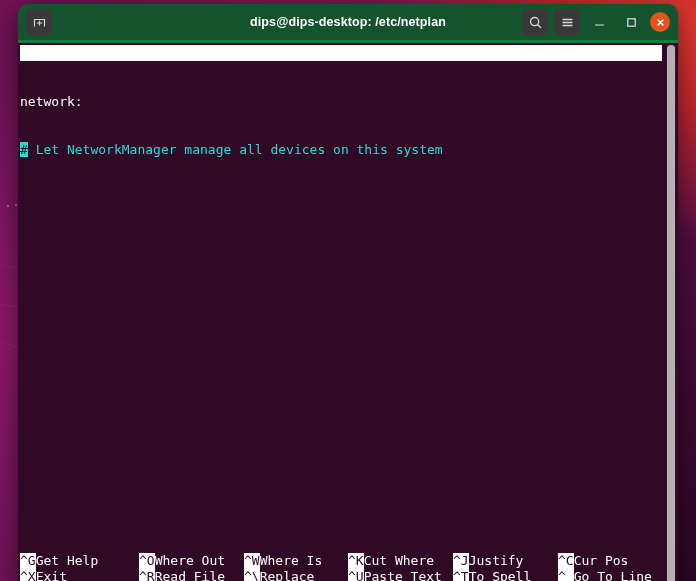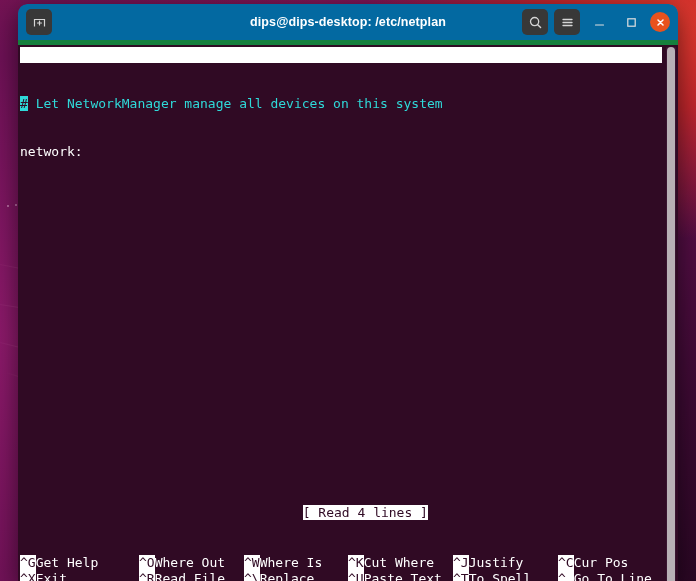--- a/index.html
+++ b/index.html
@@ -45,25 +45,25 @@
     height: 580px;
     border-radius: 9px 9px 0 0;
     overflow: hidden;
     box-shadow: 0 6px 26px rgba(0,0,0,0.55);
   }
 
   
   #titlebar {
     position: relative;
     height: 36px;
-    background: #0369a1;
+    background: #14532d;
     border-radius: 9px 9px 0 0;
     display: flex;
     align-items: center;
-    border-bottom: 5px solid #15803d;
+    border-bottom: 3px solid #15803d;
   }
   .tb-btn {
     width: 26px;
     height: 26px;
     border-radius: 5px;
     background: #383838;
     display: flex;
     align-items: center;
     justify-content: center;
     flex: none;
@@ -270,27 +270,24 @@
 
   <div id="term">
     <div id="term-inner">
 
       <div id="nano-titlebar">
         
         
       </div>
 
       <div id="editor">
+        <div class="eline"><span>network:</span></div>
         <div class="eline"><span class="cursor">#</span><span class="comment"> Let NetworkManager manage all devices on this system</span></div>
-        <div class="eline"><span>network:</span></div>
-      </div>
-
-      <div id="nano-status">
-        <span>[ Read 4 lines ]</span>
-      </div>
+      </div>
+
 
       <div id="nano-keys">
 
         <div class="key-row">
           <div class="kcell" style="width:119px"><span class="kcode">^G</span><span class="klabel">Get Help</span></div>
           <div class="kcell" style="width:105px"><span class="kcode">^O</span><span class="klabel">Where Out</span></div>
           <div class="kcell" style="width:104px"><span class="kcode">^W</span><span class="klabel">Where Is</span></div>
           <div class="kcell" style="width:105px"><span class="kcode">^K</span><span class="klabel">Cut Where</span></div>
           <div class="kcell" style="width:105px"><span class="kcode">^J</span><span class="klabel">Justify</span></div>
           <div class="kcell"><span class="kcode">^C</span><span class="klabel">Cur Pos</span></div>

